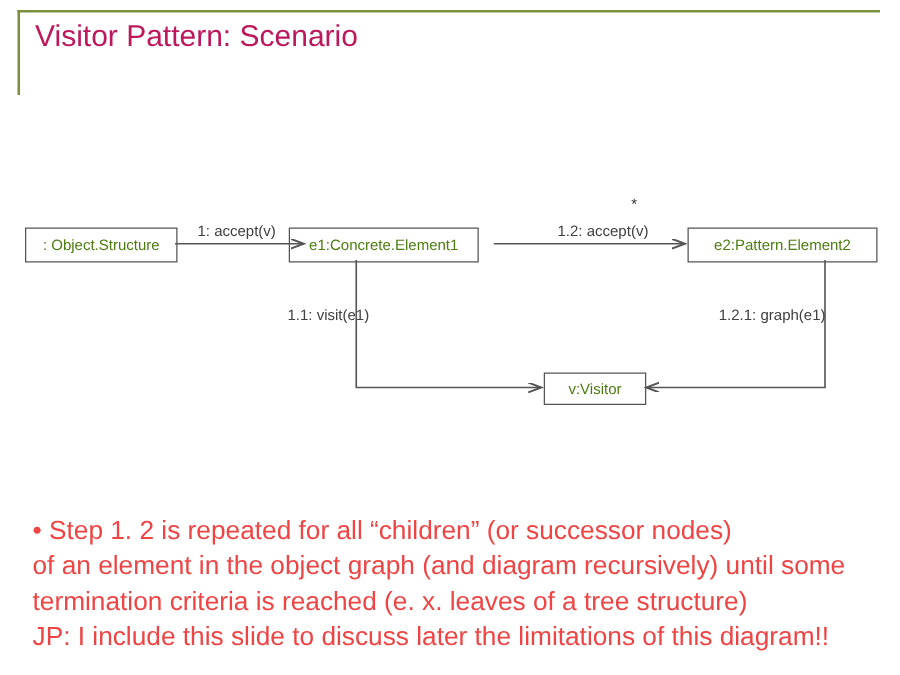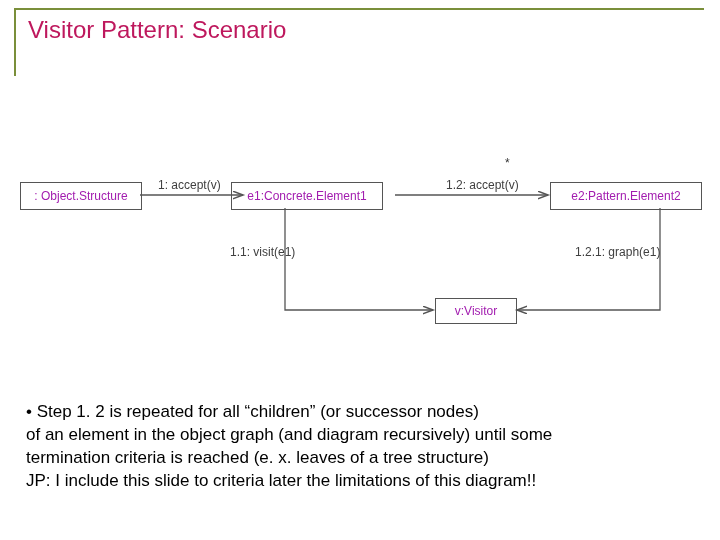--- a/index.html
+++ b/index.html
@@ -1,25 +1,25 @@
 <!DOCTYPE html>
 <html><head>
 <meta charset="utf-8">
 <style>
   html,body{margin:0;padding:0;width:720px;height:540px;background:#fff;font-family:Arial,Helvetica,sans-serif;color:#000}
   .slide{position:relative;width:720px;height:540px}
   .rule-top{position:absolute;left:14px;top:8px;width:690px;height:0;border-top:2px solid #7a8f3a}
   .rule-left{position:absolute;left:14px;top:8px;width:0;height:68px;border-left:2px solid #7a8f3a}
   .title{position:absolute;left:28px;top:16px;font-size:24px;color:#be185d}
   .diagram{position:absolute;left:20px;top:160px;width:680px;height:200px}
-  .box{position:absolute;border:1px solid #555;background:#fff;display:flex;align-items:center;justify-content:center;font-size:12px;color:#a21caf;white-space:nowrap}
+  .box{position:absolute;border:1px solid #555;background:#fff;display:flex;align-items:center;justify-content:center;font-size:12px;color:#4d7c0f;white-space:nowrap}
   .lbl{position:absolute;font-size:12px;color:#404040;white-space:nowrap}
   .note{position:absolute;font-size:12px;color:#333}
   svg{position:absolute;left:0;top:0;overflow:visible}
-  .bullets{position:absolute;left:26px;top:401px;right:20px;font-size:17px;line-height:1.35;color:#000000}
+  .bullets{position:absolute;left:26px;top:411px;right:20px;font-size:21px;line-height:1.35;color:#ef4444}
 </style>
 </head>
 <body>
 
 <div class="slide">
   <div class="rule-top"></div>
   <div class="rule-left"></div>
   <div class="title">Visitor Pattern: Scenario</div>
 
   <div class="diagram">
@@ -58,15 +58,15 @@
     <div class="lbl" style="left:138px;top:18px">1: accept(v)</div>
     <div class="lbl" style="left:426px;top:18px">1.2: accept(v)</div>
     <div class="lbl" style="left:210px;top:85px">1.1: visit(e1)</div>
     <div class="lbl" style="left:555px;top:85px">1.2.1: graph(e1)</div>
   </div>
 
   <div class="bullets">
     <div>• Step 1. 2 is repeated for all “children” (or successor nodes)</div>
     <div>of an element in the object graph (and diagram recursively) until some</div>
     <div>termination criteria is reached (e. x. leaves of a tree structure)</div>
-    <div>JP: I include this slide to criteria later the limitations of this diagram!!</div>
+    <div>JP: I include this slide to discuss later the limitations of this diagram!!</div>
   </div>
 </div>
 
 </body></html>

